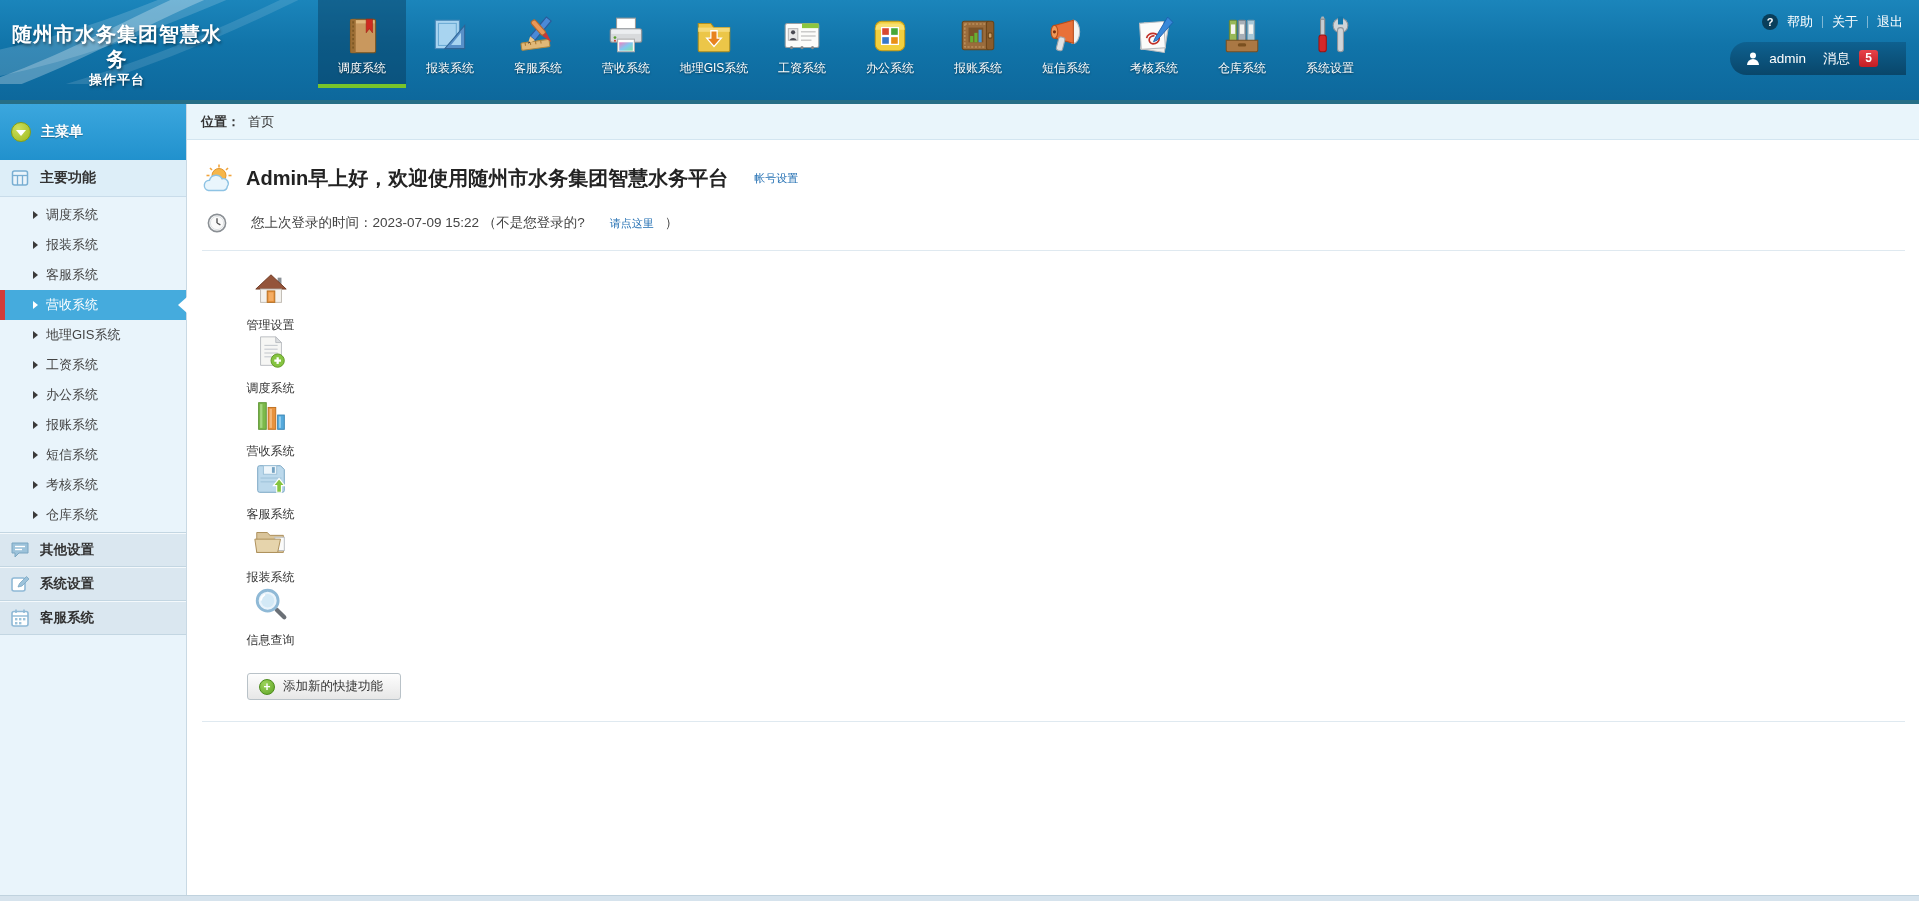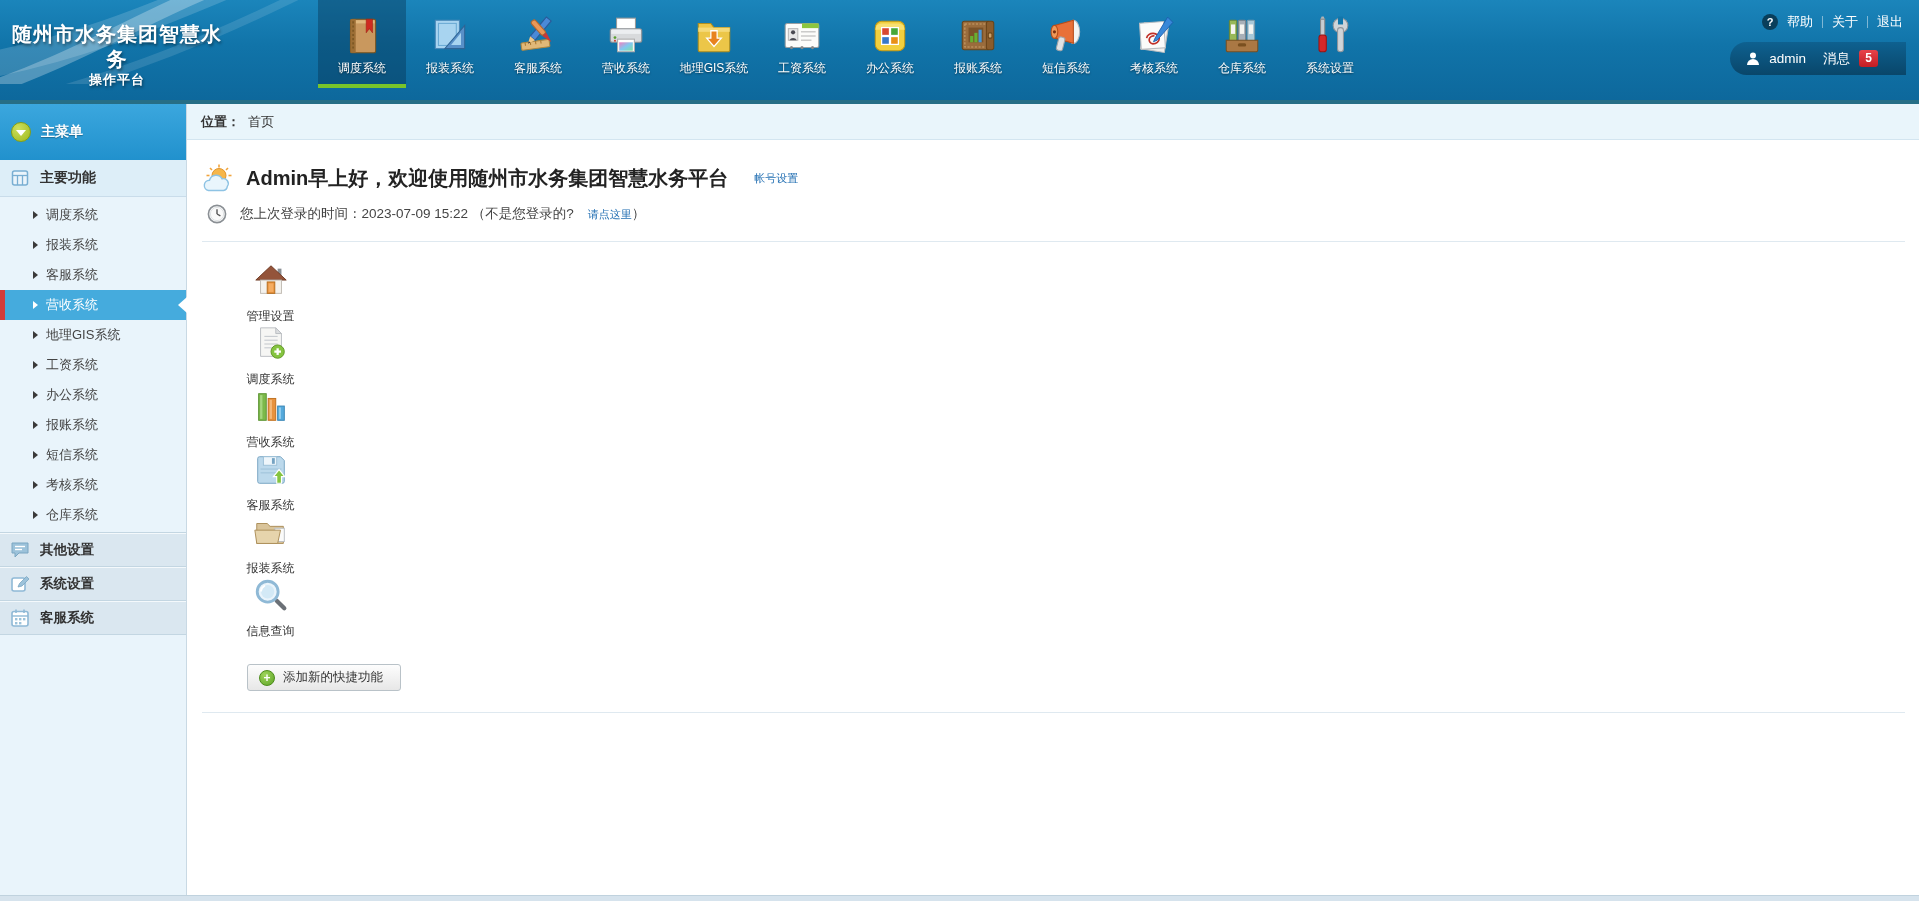--- a/index.html
+++ b/index.html
@@ -56,21 +56,21 @@
   .breadcrumb { height:36px; background:#e9f5fb; border-bottom:1px solid #d3e5f0; display:flex; align-items:center; padding-left:14px; font-size:13px; color:#333; }
   .breadcrumb .bc-label { font-weight:bold; margin-right:8px; }
 
   .page { padding:0 14px 0 15px; }
   .greet-row { display:flex; align-items:center; padding-top:24px; }
   .greet-row svg { width:34px; height:28px; display:block; }
   .greet-text { font-weight:bold; font-size:20px; color:#222; margin-left:10px; }
   .link { color:#2470b3; font-size:11px; text-decoration:none; cursor:pointer; }
   .greet-row .link { margin-left:26px; }
 
-  .login-row { display:flex; align-items:center; margin-top:12px; color:#444; font-size:13.5px; }
+  .login-row { display:flex; align-items:center; margin-top:21px; color:#444; font-size:13.5px;gap:11px; }
   .login-row svg { width:20px; height:20px; display:block; margin-left:5px; }
   .login-row .lg-text { margin-left:13px; }
   .login-row .link { margin-left:14px; }
 
   .sep { border-top:1px solid #dfe9f0; }
   .sep.s1 { margin-top:17px; }
   .sep.s2 { margin-top:21px; }
 
   .shortcuts { display:flex; margin-top:20px; padding-left:32px;flex-direction:column; }
   .shortcut { width:73px; display:flex; flex-direction:column; align-items:center; cursor:pointer; }

